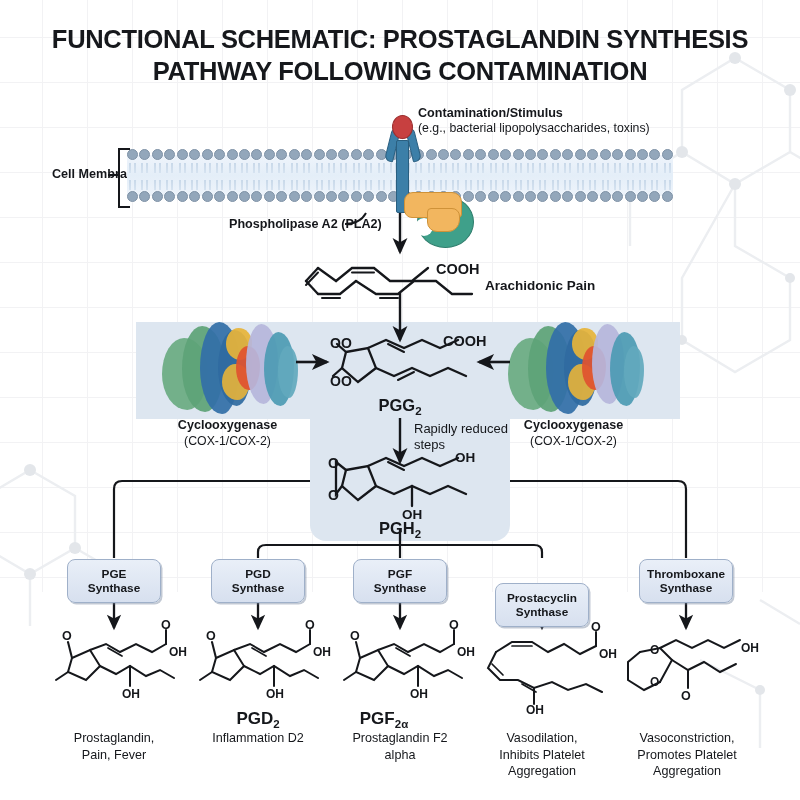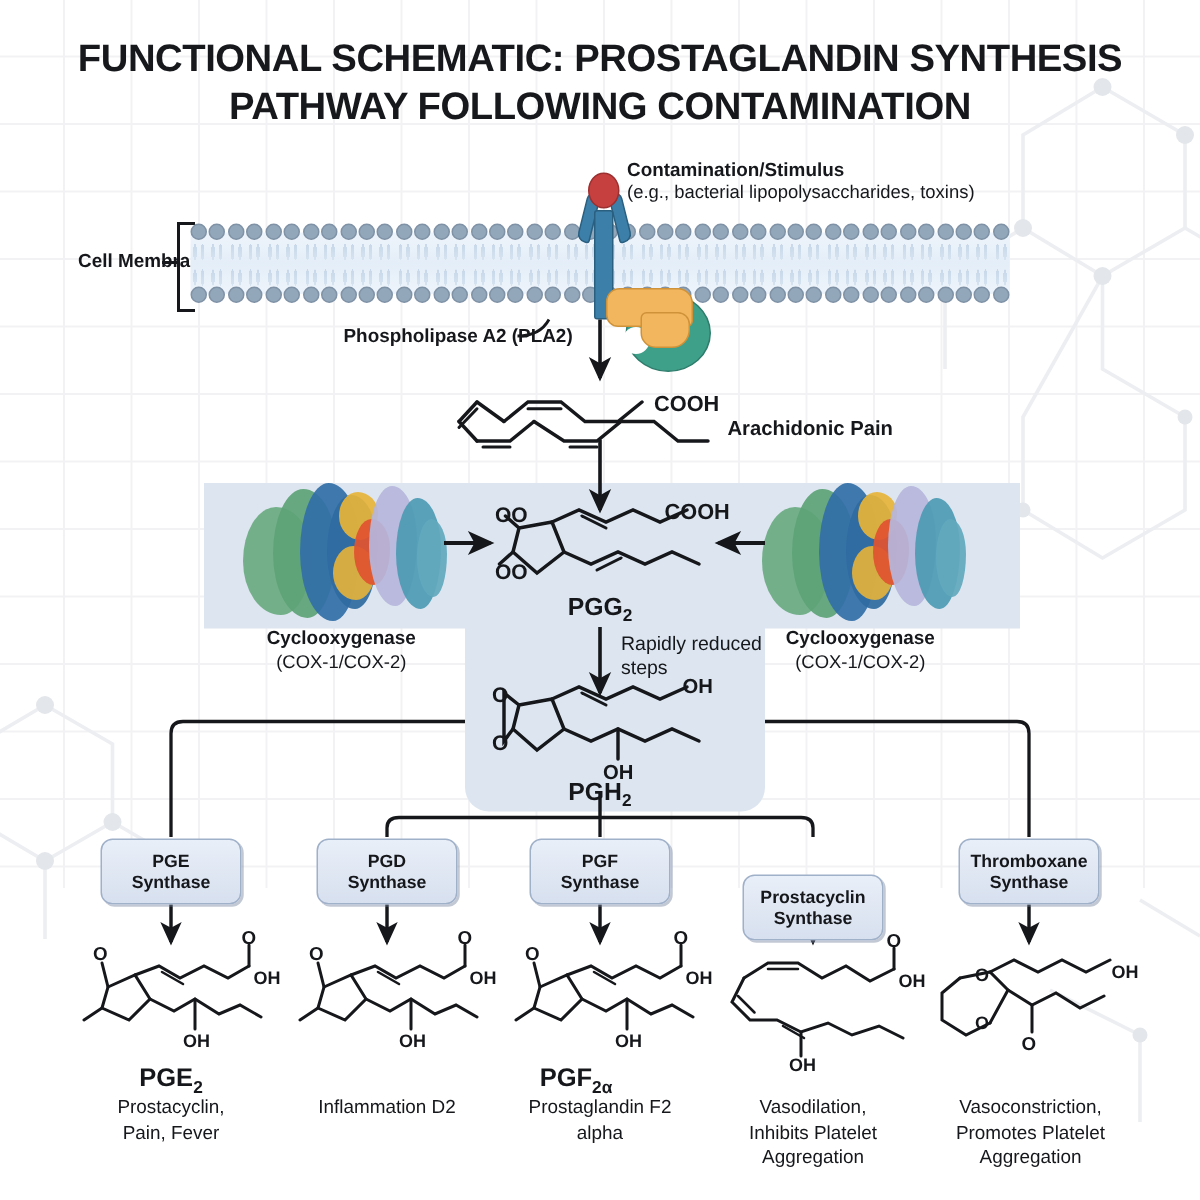--- a/index.html
+++ b/index.html
@@ -591,28 +591,28 @@
       <span>Synthase</span>
     </span>
   </div>
   <div class="syn-box" style="left:639px;top:559px;">
     <span>
       <span>Thromboxane</span><br>
       <span>Synthase</span>
     </span>
   </div>
 
-  <div class="lbl b ctr" style="left:54px;top:709px;width:120px;font-size:17px;">
-    <span>PGE</span><sub style="font-size:11.5px;">2</sub>
-  </div>
   <div class="lbl ctr" style="left:44px;top:730px;width:140px;font-size:12.6px;line-height:1.32;">
-    <div>Prostacyclin,</div>
+    <div>Prostaglandin,</div>
     <div>Pain, Fever</div>
   </div>
 
+  <div class="lbl b ctr" style="left:198px;top:709px;width:120px;font-size:17px;">
+    <span>PGD</span><sub style="font-size:11.5px;">2</sub>
+  </div>
   <div class="lbl ctr" style="left:188px;top:730px;width:140px;font-size:12.6px;line-height:1.32;">
     <div>Inflammation D2</div>
   </div>
 
   <div class="lbl b ctr" style="left:324px;top:709px;width:120px;font-size:17px;">
     <span>PGF</span><sub style="font-size:11.5px;">2α</sub>
   </div>
   <div class="lbl ctr" style="left:330px;top:730px;width:140px;font-size:12.6px;line-height:1.32;">
     <div>Prostaglandin F2</div>
     <div>alpha</div>

